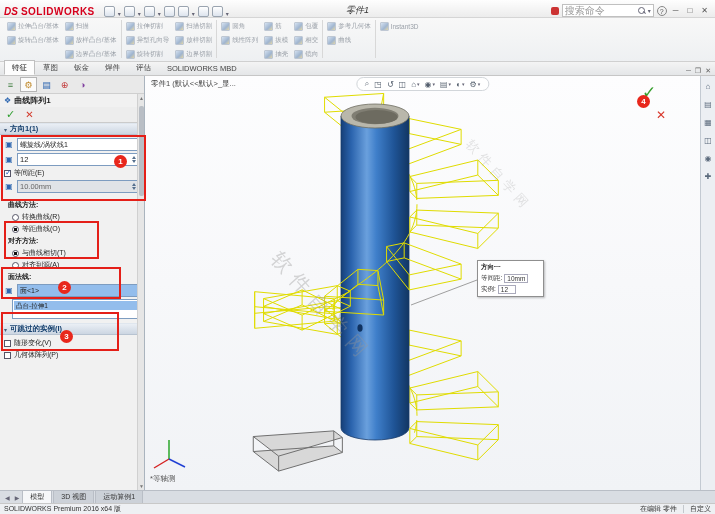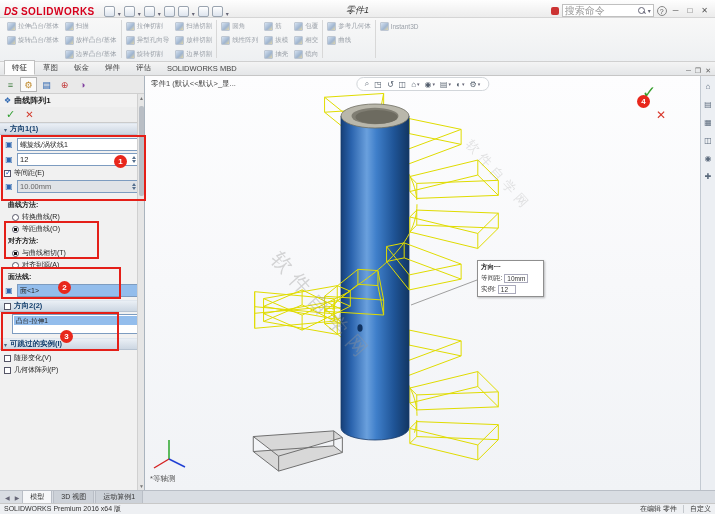--- a/index.html
+++ b/index.html
@@ -346,24 +346,20 @@
       <span class="rd"></span>
       <span class="slbl">对齐到源(A)</span>
     </div>
 
     <div class="plabel">面法线:</div>
     <div class="row" style="margin:0 4px 2px 4px;">
       <span class="mi">▣</span>
       <div class="fieldbox selrow">面&lt;1&gt;</div>
     </div>
 
-    <div class="sec-h" style="margin-top:3px;">
-      <span class="cbx"></span>
-      <span>方向2(2)</span>
-    </div>
 
     <div class="listbox">
       <div class="lrow">凸台-拉伸1</div>
     </div>
 
     <div class="sec-h" style="margin-top:4px;">
       <span class="chev">▾</span>
       <span>可跳过的实例(I)</span>
     </div>
     <div class="sec-b">

